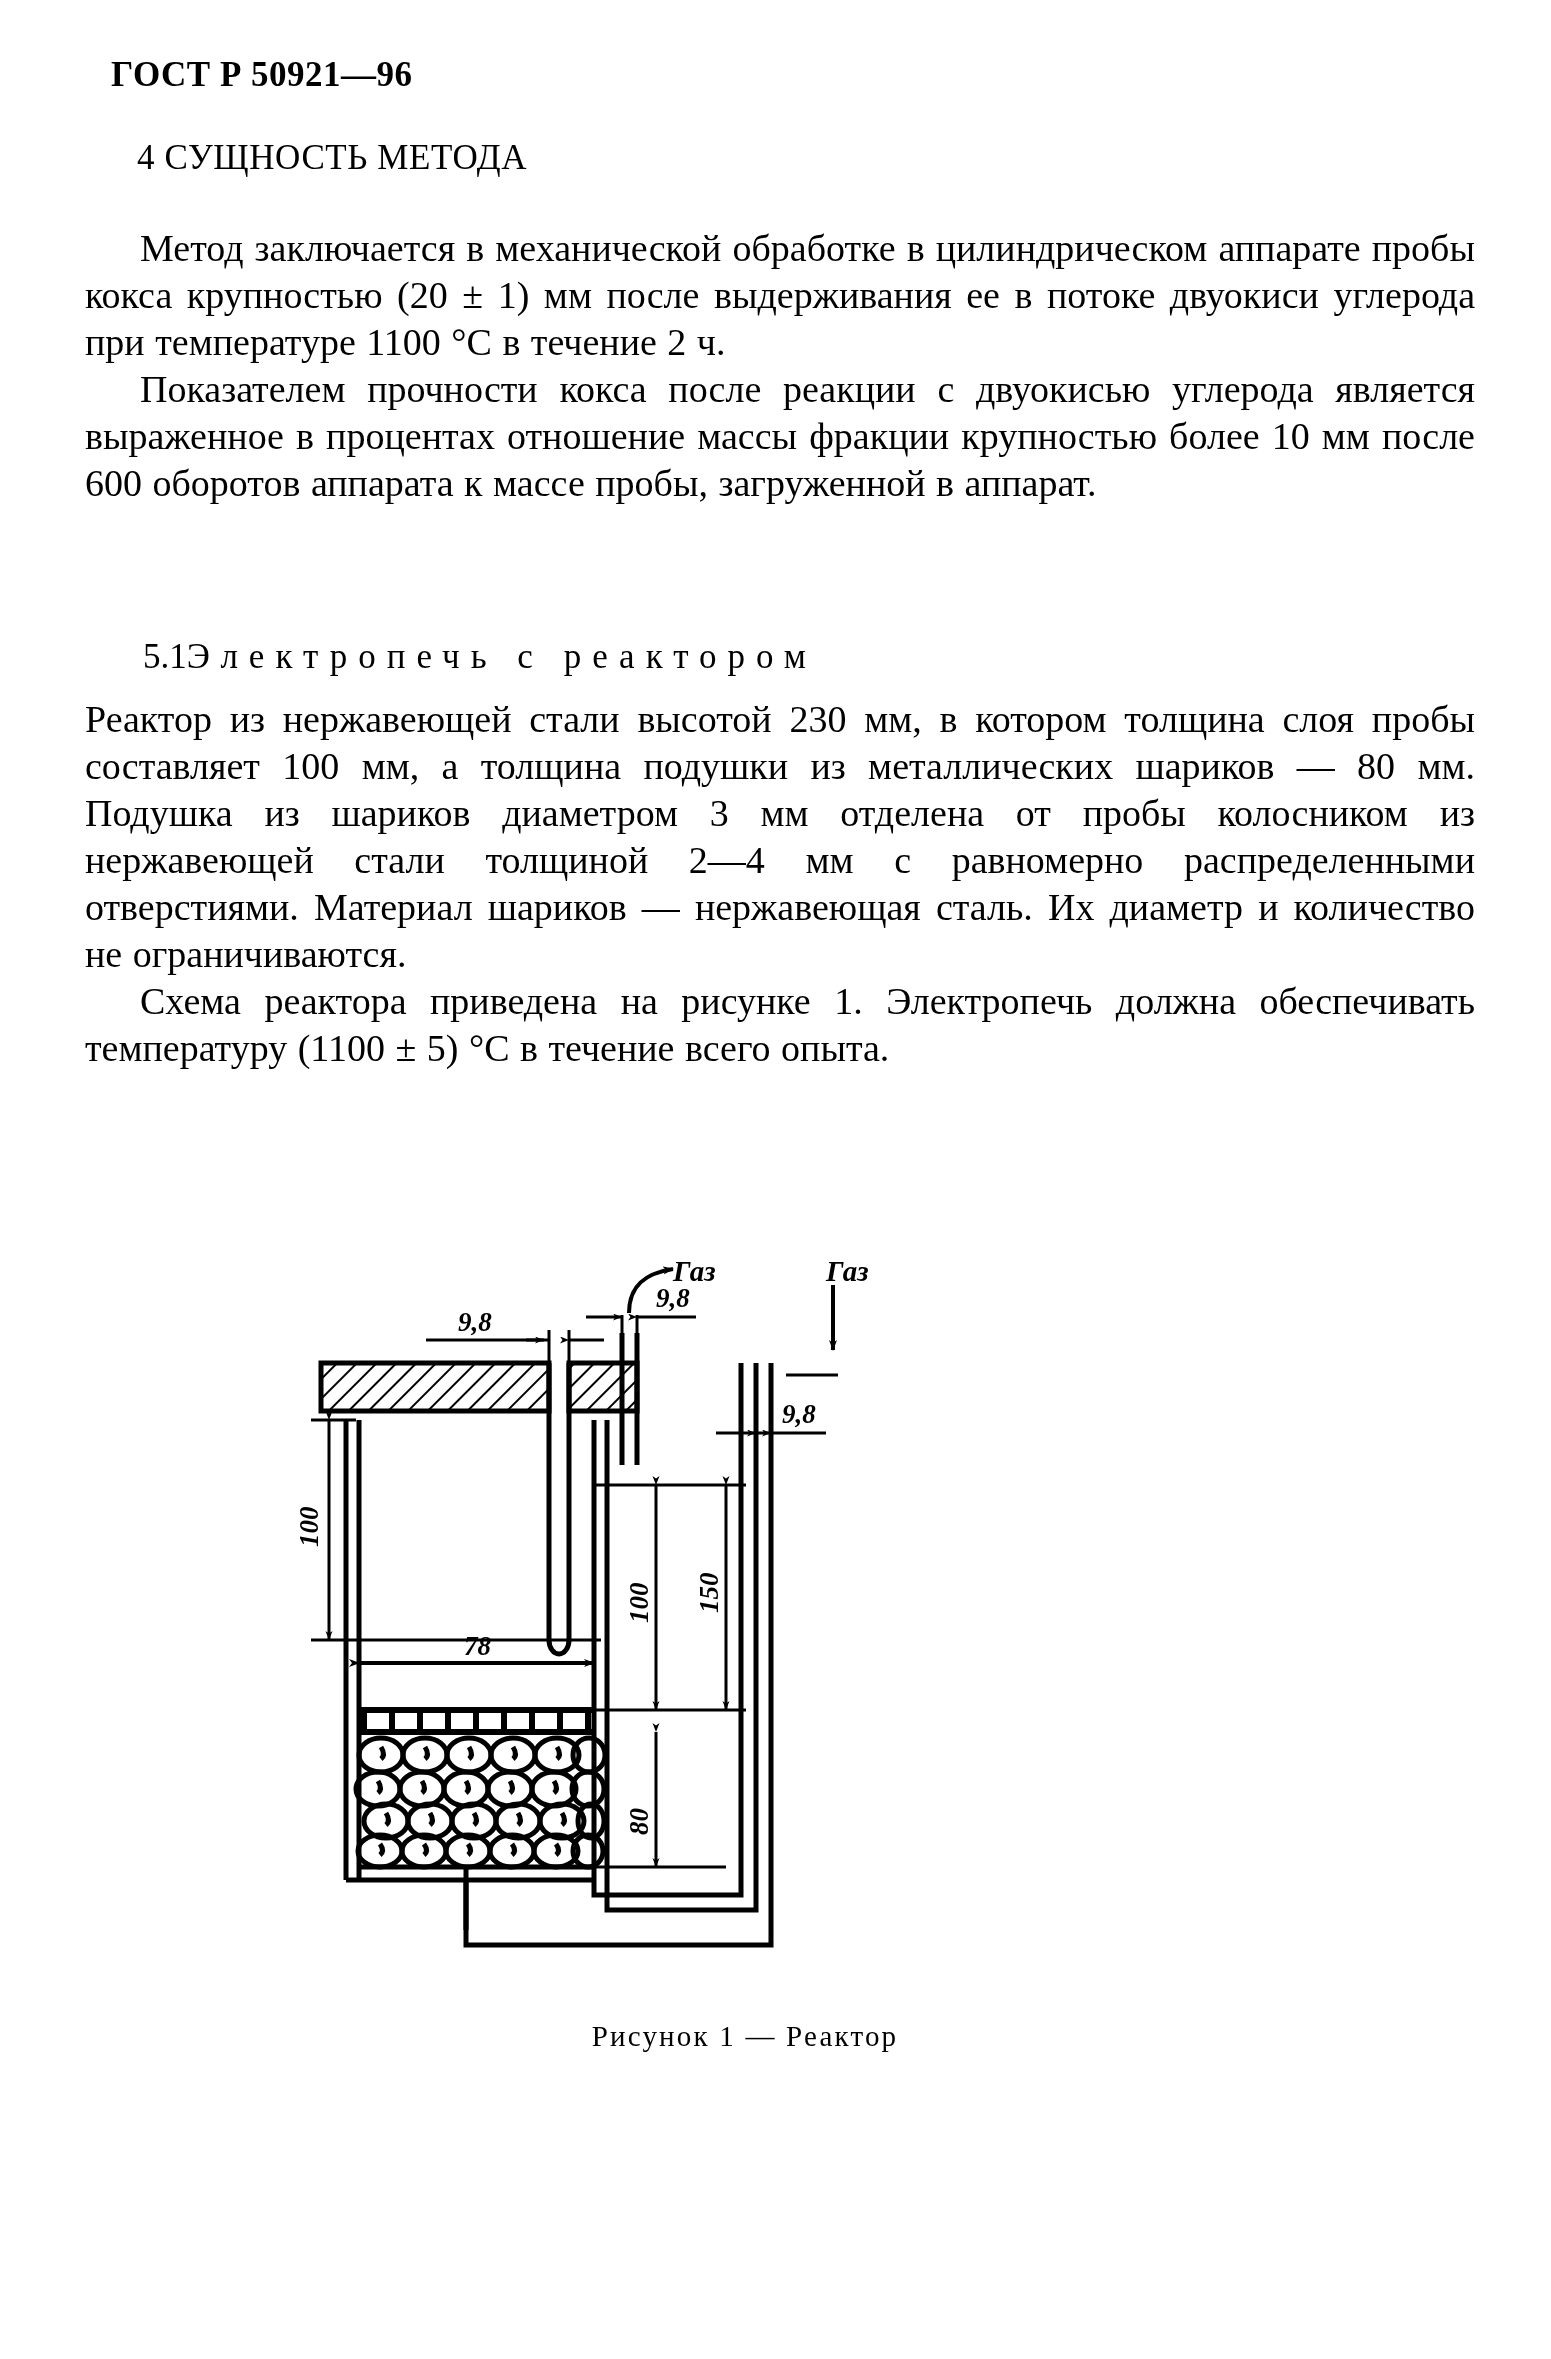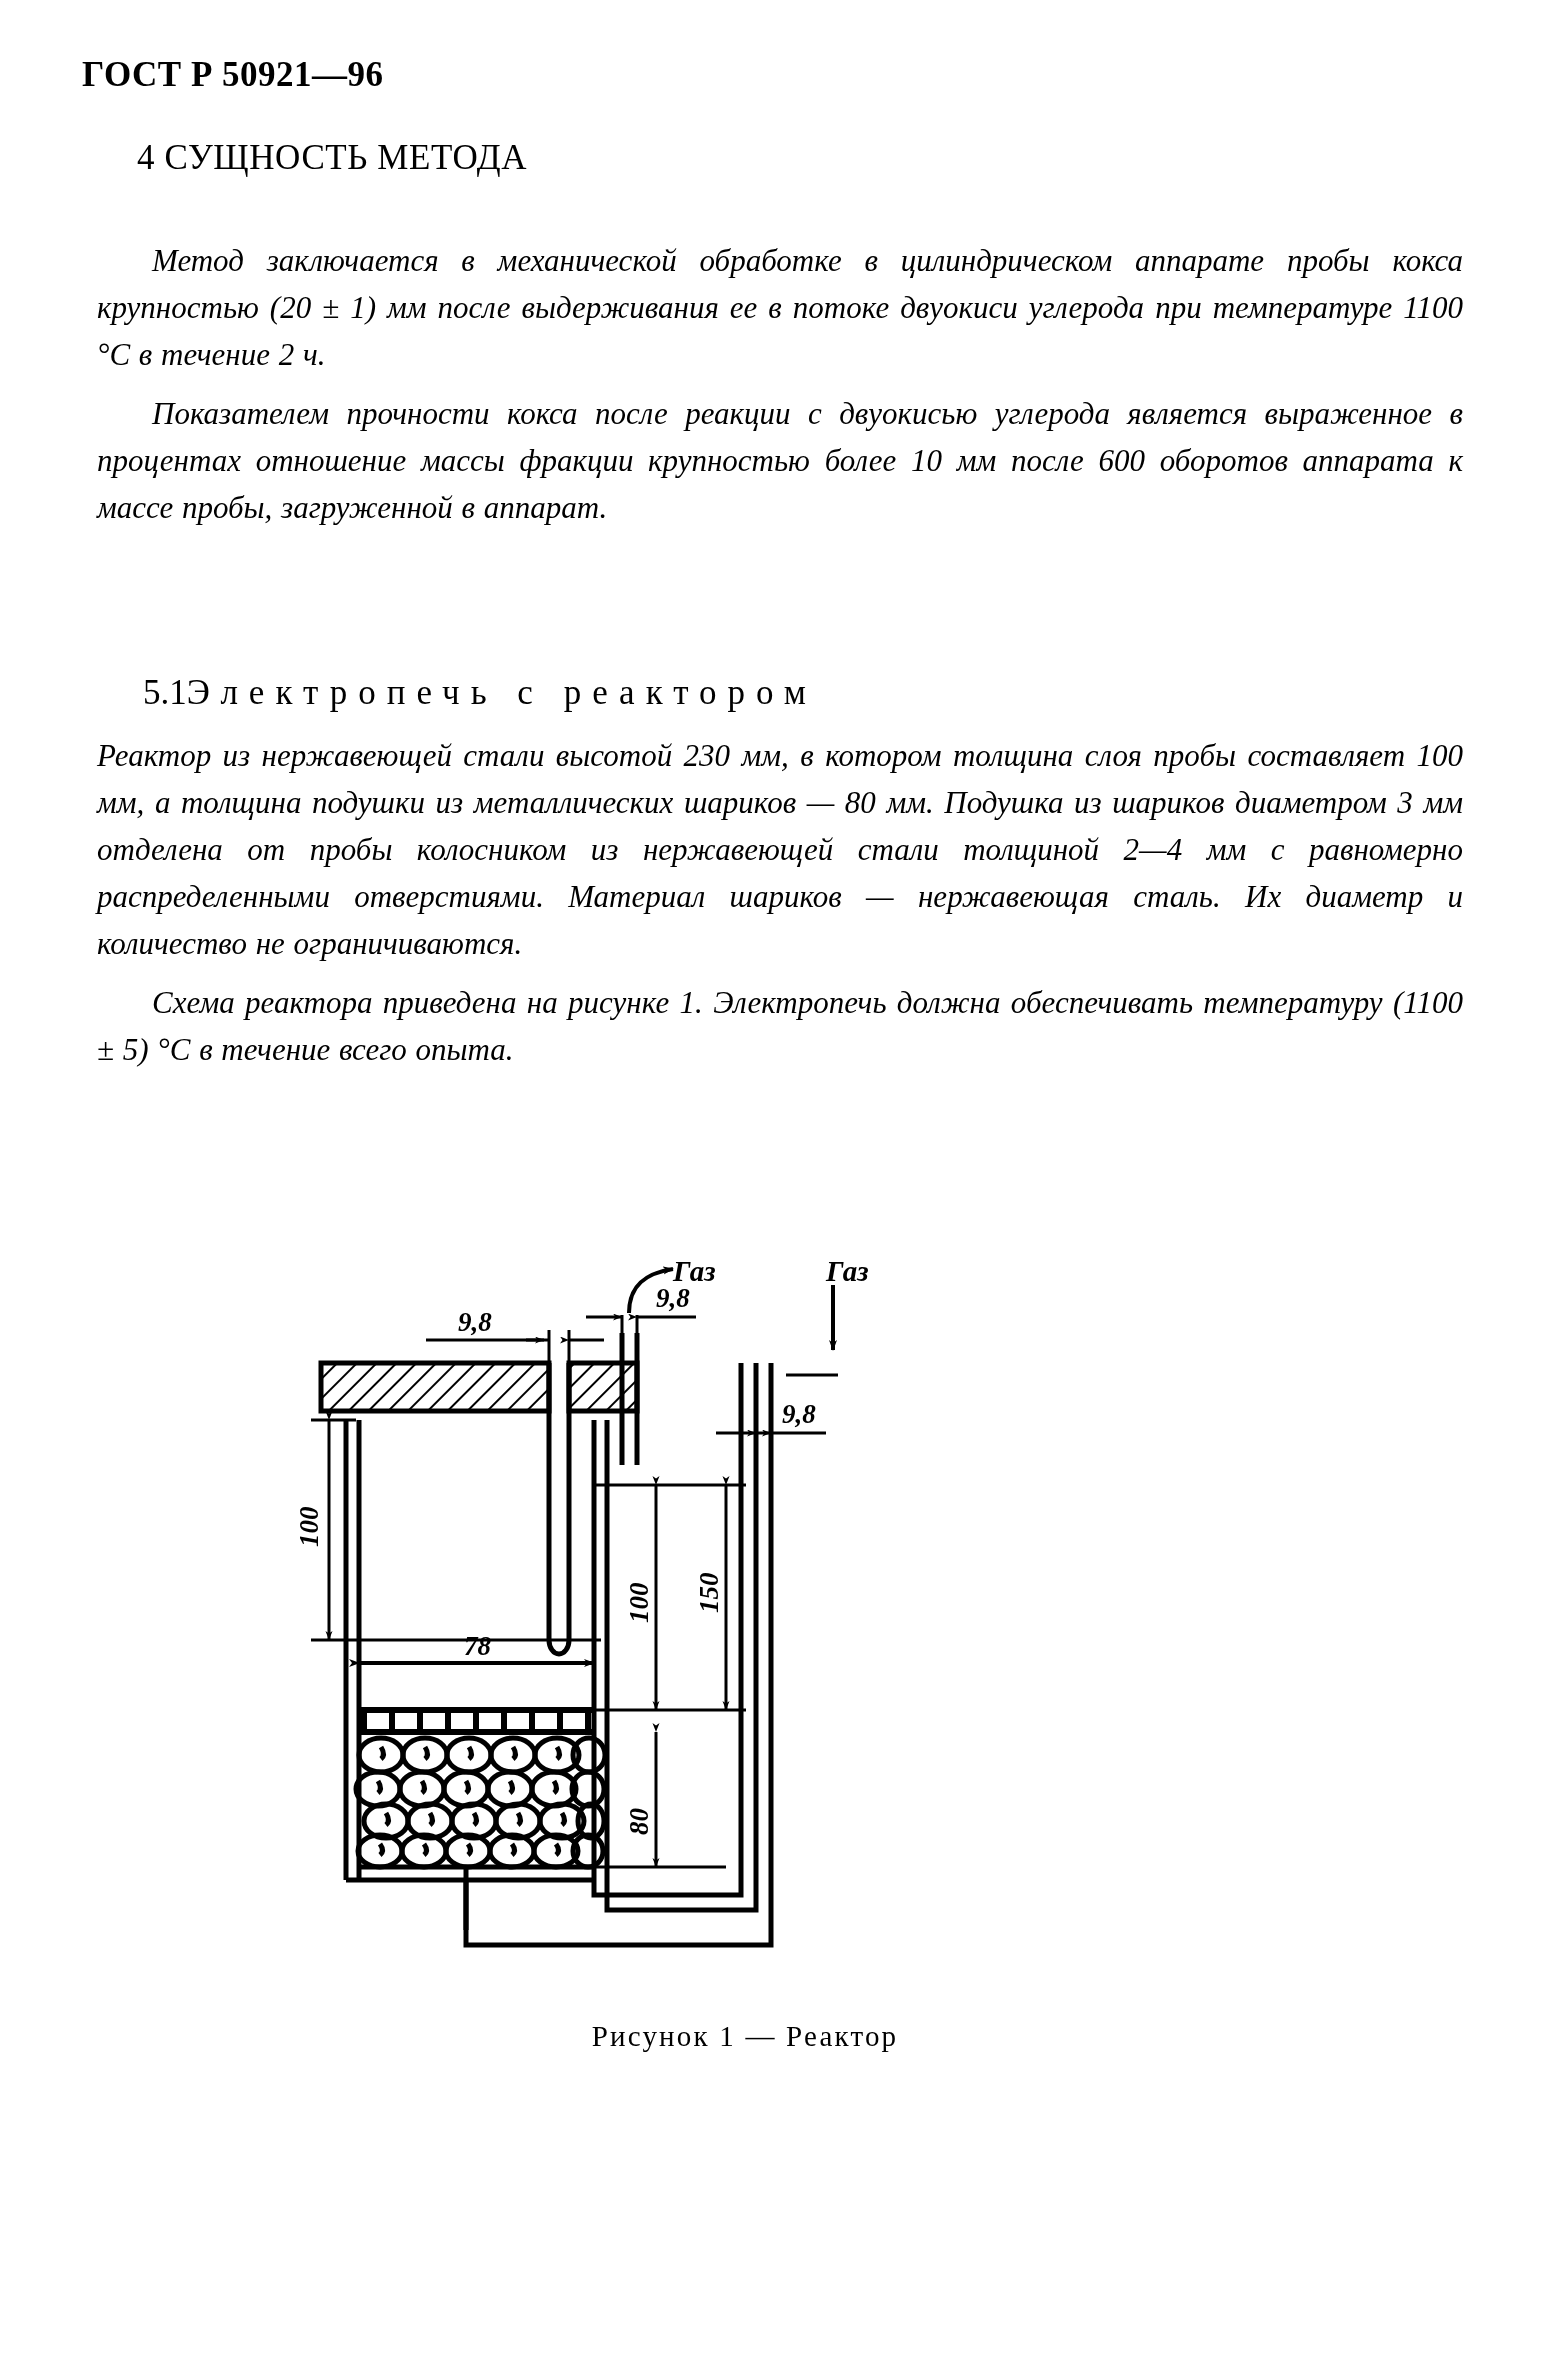--- a/index.html
+++ b/index.html
@@ -19,21 +19,21 @@
 
   .page {
     position: absolute;
     inset: 0;
     padding: 0;
   }
 
   
   .doc-header {
     position: absolute;
-    left: 82px;
+    left: 111px;
     top: 55px;
     font-family: "Liberation Serif", "DejaVu Serif", serif;
     font-weight: bold;
     font-size: 35px;
     letter-spacing: 0.5px;
     white-space: nowrap;
   }
 
   
   .content {
@@ -49,29 +49,28 @@
     margin: 0 0 0 52px;
     letter-spacing: 0.6px;
     line-height: 1.0;
   }
 
   .gap-after-head { height: 50px; }
   .gap-medium { height: 52px; }
   .gap-large { height: 58px; }
 
   p.body-par {
-    margin: 12px;
-    font-size: 31px;
+    margin: 0;
+    font-size: 38px;
     line-height: 47px;
     text-align: justify;
     text-indent: 55px;
     text-justify: inter-word;
     word-spacing: 1px;
     hyphens: manual;
-    font-style: italic;
   }
 
   p.body-par.cont { text-indent: 0; }
 
   h3.sub-title {
     margin: 16px;
     font-size: 35px;
     font-weight: normal;
     text-indent: 42px;
     letter-spacing: 0px;

